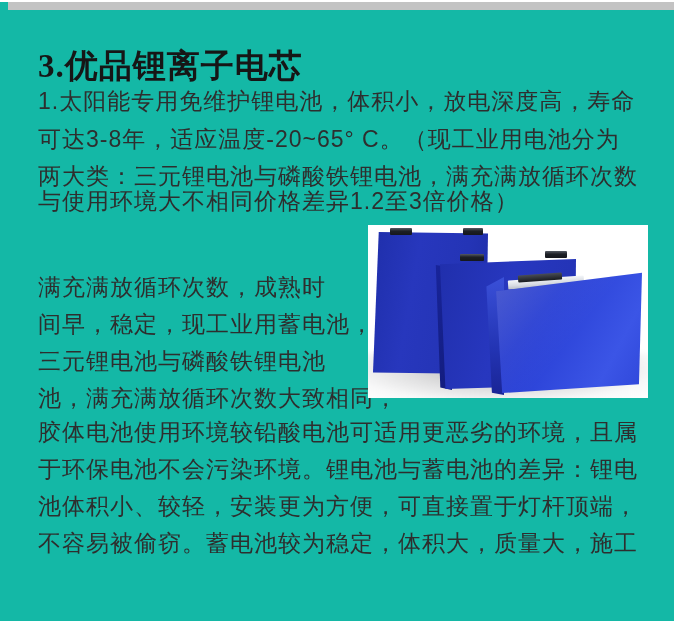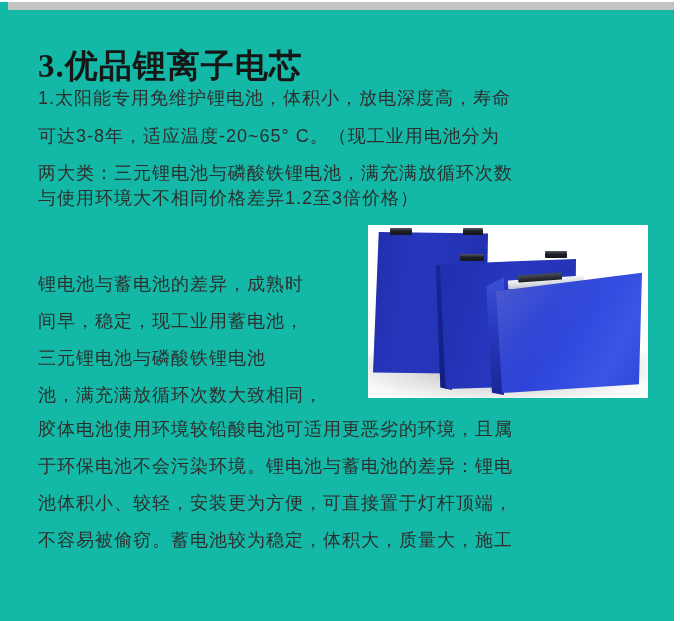--- a/index.html
+++ b/index.html
@@ -24,21 +24,21 @@
     position:absolute;left:38px;top:26px;
     font-family:"Liberation Serif","DejaVu Serif",serif;
     font-weight:bold;
     font-size:33px;line-height:1.1;
     letter-spacing:1px;
     color:#161616;
     white-space:nowrap;
   }
   .bodyline{
     position:absolute;left:38px;
-    font-size:18px;line-height:1.15;
+    font-size:23px;line-height:1.15;
     letter-spacing:1px;
     color:#2e2e2e;
     white-space:nowrap;
   }
   
   .photo{
     position:absolute;left:368px;top:225px;width:280px;height:173px;
     background:#ffffff;
     overflow:hidden;
   }
@@ -101,21 +101,21 @@
 <div class="screen">
   <div class="top-white"></div>
   <div class="gray-bar"></div>
 
   <h1 class="page-title">3.优品锂离子电芯</h1>
 
   <div class="bodyline" style="top:88px">1.太阳能专用免维护锂电池，体积小，放电深度高，寿命</div>
   <div class="bodyline" style="top:126px">可达3-8年，适应温度-20~65° C。（现工业用电池分为</div>
   <div class="bodyline" style="top:163px">两大类：三元锂电池与磷酸铁锂电池，满充满放循环次数</div>
   <div class="bodyline" style="top:188px">与使用环境大不相同价格差异1.2至3倍价格）</div>
-  <div class="bodyline" style="top:274px">锂电池与蓄电池的差异，成熟时</div>
+  <div class="bodyline" style="top:274px">满充满放循环次数，成熟时</div>
   <div class="bodyline" style="top:311px">间早，稳定，现工业用蓄电池，</div>
   <div class="bodyline" style="top:348px">三元锂电池与磷酸铁锂电池</div>
   <div class="bodyline" style="top:385px">池，满充满放循环次数大致相同，</div>
   <div class="bodyline" style="top:419px">胶体电池使用环境较铅酸电池可适用更恶劣的环境，且属</div>
   <div class="bodyline" style="top:456px">于环保电池不会污染环境。锂电池与蓄电池的差异：锂电</div>
   <div class="bodyline" style="top:493px">池体积小、较轻，安装更为方便，可直接置于灯杆顶端，</div>
   <div class="bodyline" style="top:530px">不容易被偷窃。蓄电池较为稳定，体积大，质量大，施工</div>
 
   <div class="photo">
     <div class="ground-shadow"></div>

